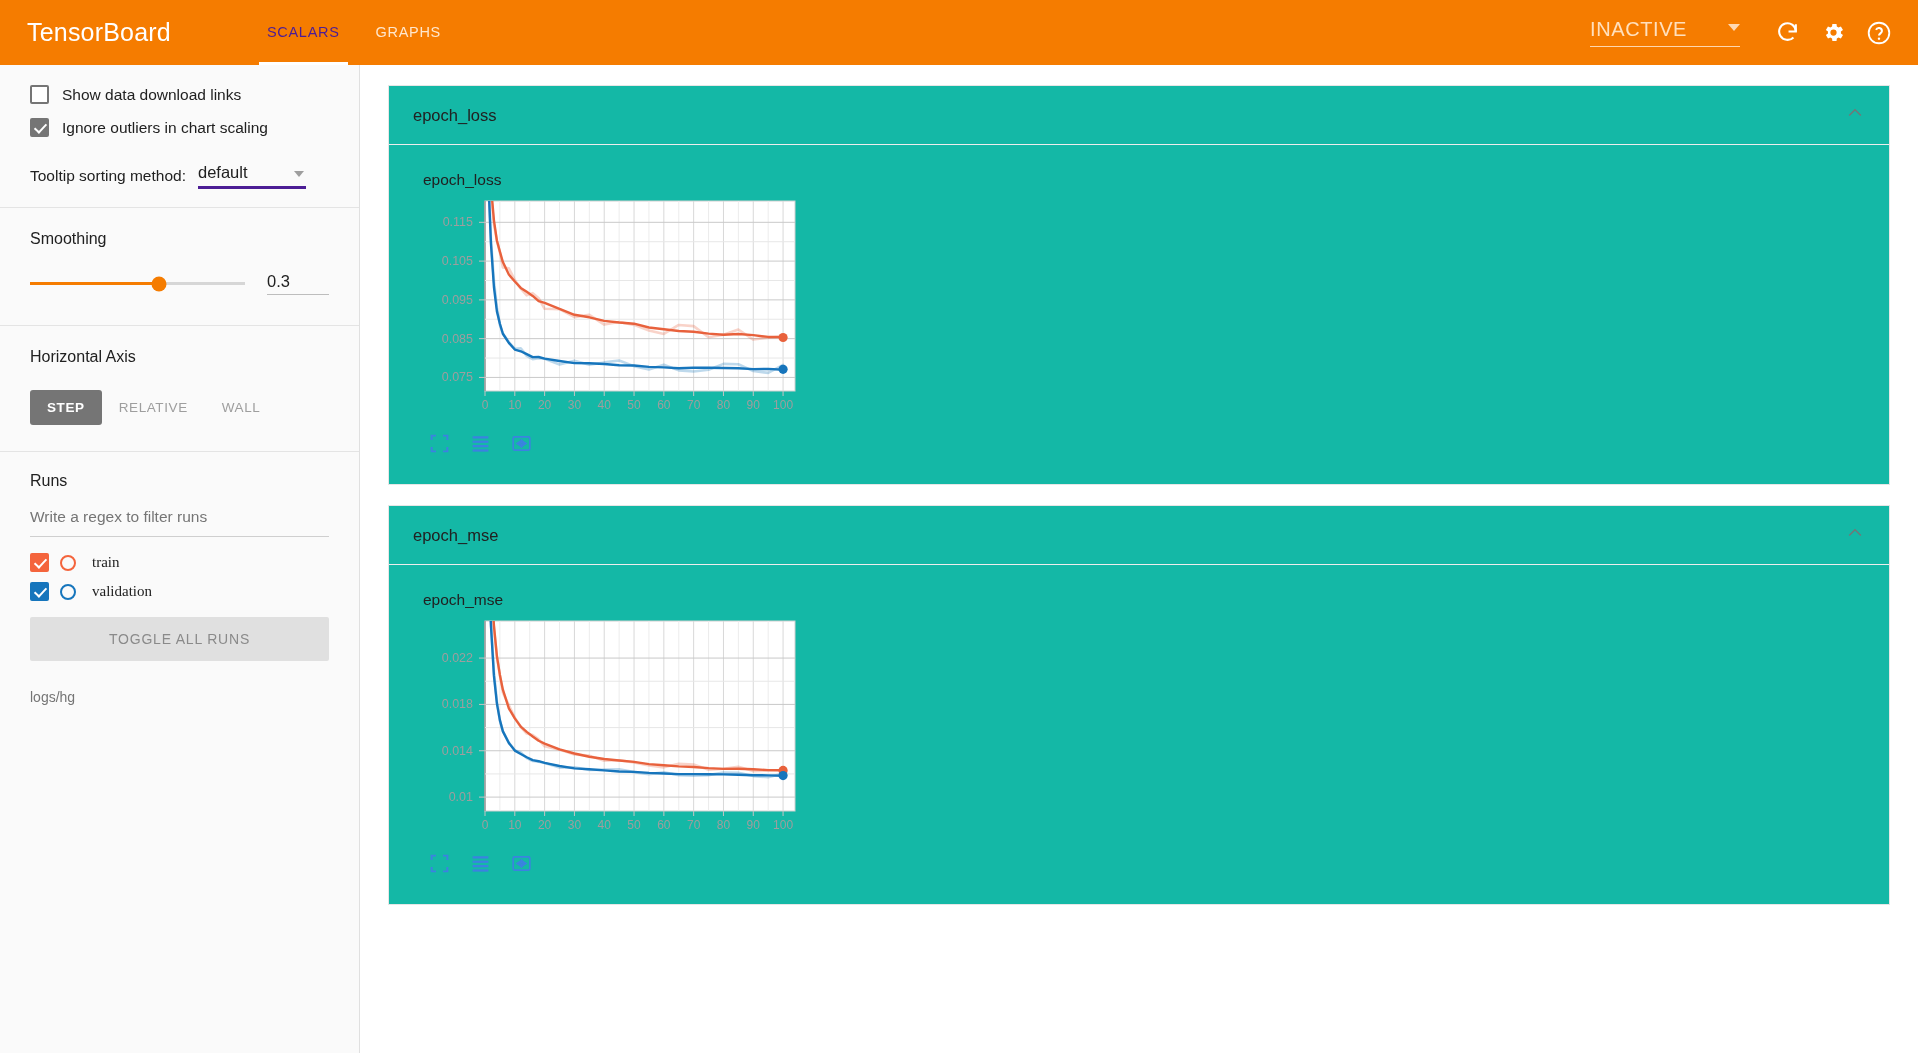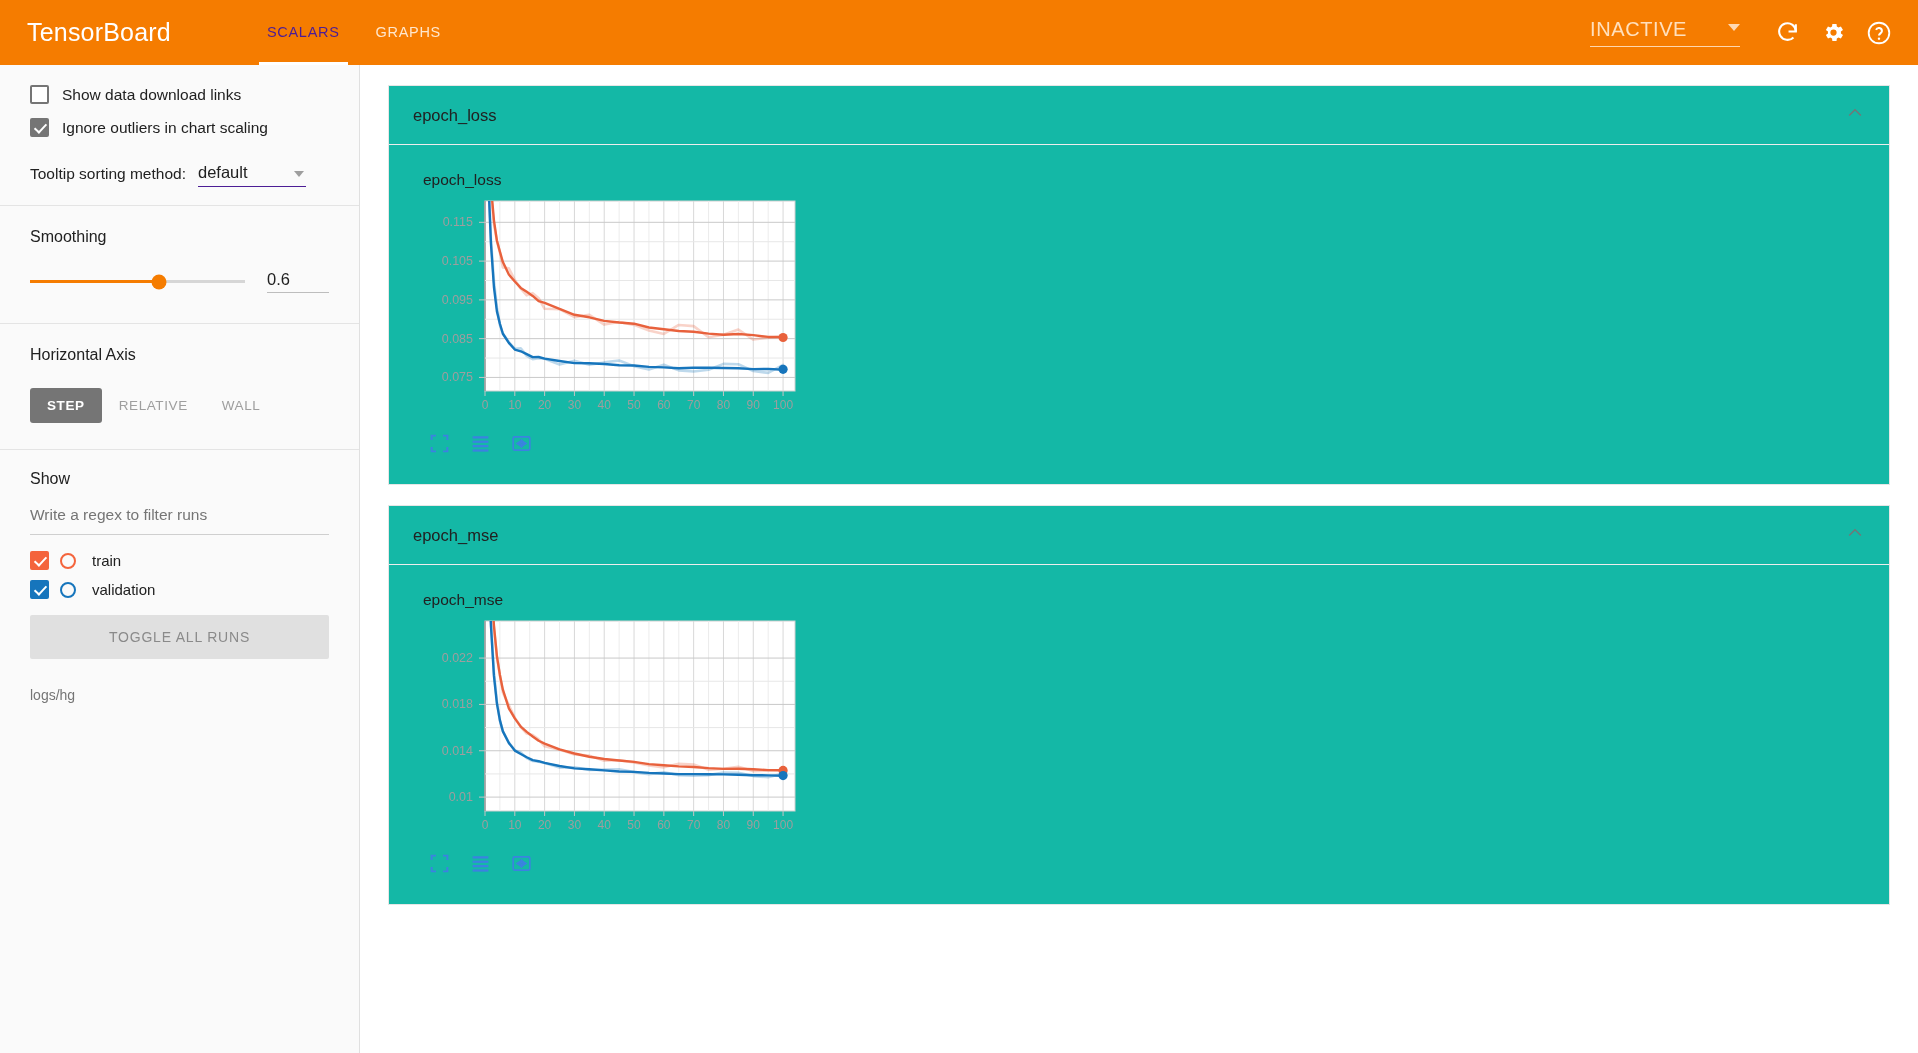--- a/index.html
+++ b/index.html
@@ -75,21 +75,21 @@
     border-width: 0 2.4px 2.4px 0; transform: rotate(43deg);
   }
   .cbox.checked-orange { background: #f4643c; border-color: #f4643c; }
   .cbox.checked-blue { background: #1675bc; border-color: #1675bc; }
   .cblabel { font-size: 15.5px; color: #212121; margin-left: 13px; }
 
   .tooltip-row { display: flex; align-items: flex-end; margin-top: 26px; }
   .tooltip-label { font-size: 15.5px; color: #212121; padding-bottom: 4px; }
   .tooltip-sel {
     margin-left: 12px; width: 108px; position: relative;
-    border-bottom: 1px solid #4c1d95; padding-bottom: 4px;
+    border-bottom: 3px solid #4c1d95; padding-bottom: 4px;
   }
   .tooltip-sel .val { font-size: 16.5px; color: #212121; }
   .caret-grey {
     position: absolute; right: 2px; bottom: 9px; width: 0; height: 0;
     border-left: 5px solid transparent; border-right: 5px solid transparent;
     border-top: 6px solid #9e9e9e;
   }
 
   .sectitle { font-size: 16px; color: #212121; margin-bottom: 24px; }
 
@@ -118,21 +118,21 @@
     padding: 10px 17px; border-radius: 3px; cursor: pointer;
   }
   .axis-btn.sel { background: #757575; color: #fff; font-weight: bold; }
 
   .regex-input {
     font-size: 15.5px; color: #9e9e9e; width: 100%;
     border: none; border-bottom: 1px solid #cfcfcf;
     padding-bottom: 10px; background: transparent; outline: none;
     font-family: "Liberation Sans", sans-serif;
   }
-  .run-row { display: flex; align-items: center; margin-bottom: 10px; cursor: pointer; }
+  .run-row { display: flex; align-items: center; margin-bottom: 10px; cursor: pointer; font-family: Liberation Serif, serif; }
   .run-circle {
     width: 16px; height: 16px; border-radius: 50%;
     border: 2px solid #f4643c; margin-left: 11px; flex-shrink: 0;
   }
   .run-circle.blue { border-color: #1675bc; }
   .run-label { font-size: 15px; color: #212121; margin-left: 16px; }
   .toggle-all {
     width: 100%; background: #e0e0e0; border: none; border-radius: 2px;
     padding: 14px 0; font-size: 14px; letter-spacing: .8px; color: #8a8a8a;
     cursor: pointer; margin-top: 6px; font-family: "Liberation Sans", sans-serif;
@@ -225,39 +225,39 @@
 
     <div class="sb-divider"></div>
 
     <div class="sb-sec" style="padding-top:22px;">
       <div class="sectitle">Smoothing</div>
       <div class="slider-row">
         <div class="slider-track">
           <div class="slider-fill" style="width: 60%;"></div>
           <div class="slider-knob" style="left: 60%;"></div>
         </div>
-        <div class="slider-val">0.6</div>
+        <div class="slider-val">0.3</div>
       </div>
     </div>
 
     <div class="sb-divider" style="margin-top:30px;"></div>
 
     <div class="sb-sec" style="padding-top:22px;">
       <div class="sectitle">Horizontal Axis</div>
       <div class="axis-btns">
         <div class="axis-btn sel">STEP</div>
         <div class="axis-btn">RELATIVE</div>
         <div class="axis-btn">WALL</div>
       </div>
     </div>
 
     <div class="sb-divider" style="margin-top:26px;"></div>
 
     <div class="sb-sec" style="padding-top:20px;">
-      <div class="sectitle" style="margin-bottom:18px;">Show</div>
+      <div class="sectitle" style="margin-bottom:18px;">Runs</div>
       <input class="regex-input" placeholder="Write a regex to filter runs" style="">
       <div style="height:16px"></div>
       <div class="run-row">
         <span class="cbox checked-orange"></span>
         <span class="run-circle"></span>
         <span class="run-label">train</span>
       </div>
       <div class="run-row">
         <span class="cbox checked-blue"></span>
         <span class="run-circle blue"></span>

